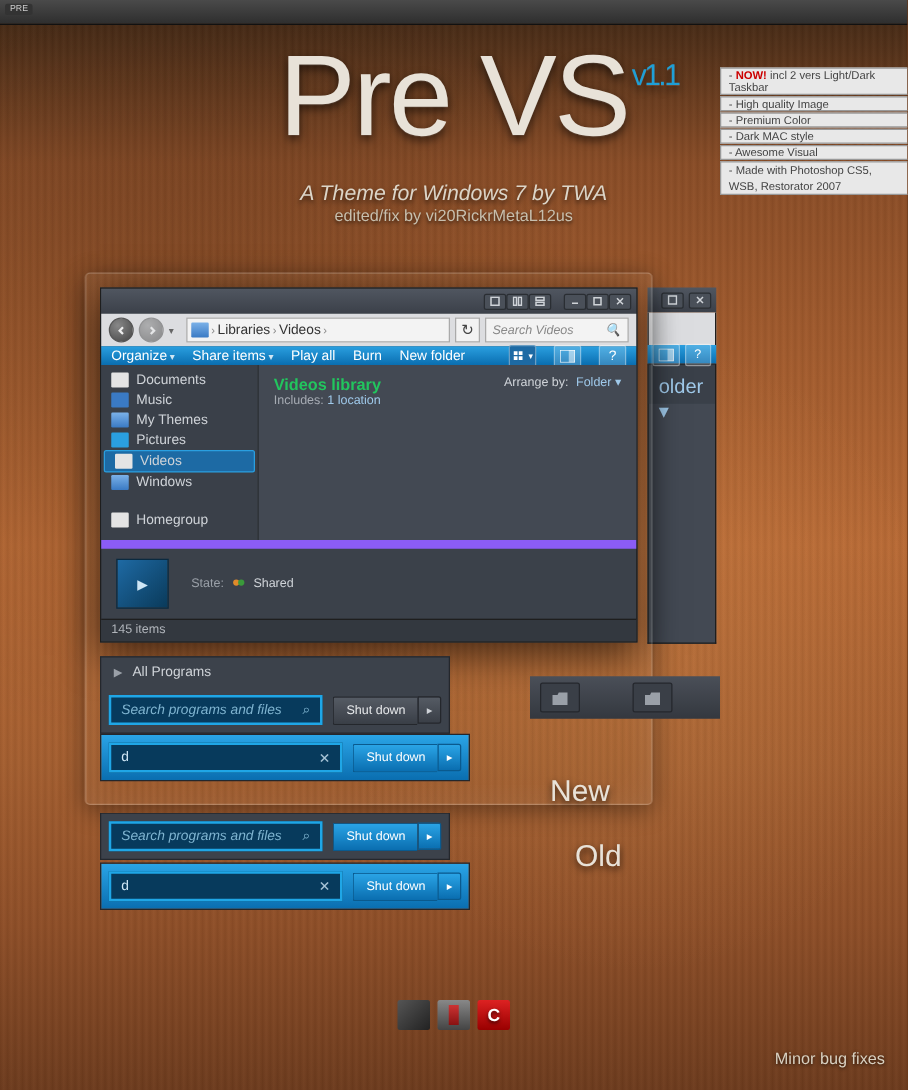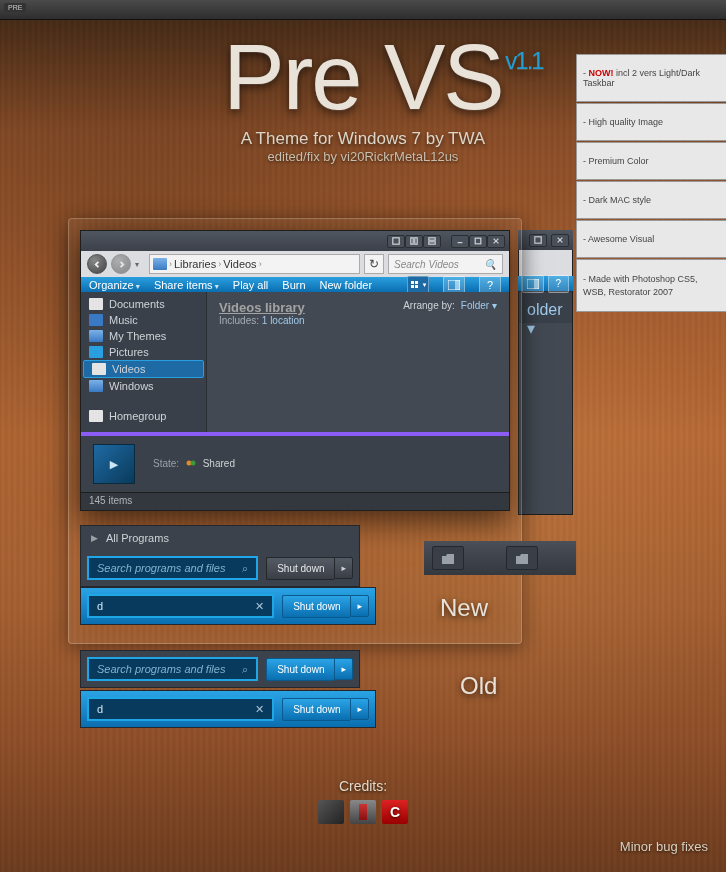--- a/index.html
+++ b/index.html
@@ -61,43 +61,44 @@
 }
 .title-version {
   position: absolute;
   right: -40px;
   top: 14px;
   font-size: 24px;
   color: #1f9fd6;
   font-weight: 500;
 }
 .title-sub {
-  margin-top: 10px;
+  margin-top: 26px;
   font-size: 17px;
   color: #dcd5c8;
   text-shadow: 0 2px 4px rgba(0,0,0,0.6);
+  font-style: italic;
 }
 .title-edit {
   font-size: 13px;
   color: #c7bfae;
   text-shadow: 0 1px 3px rgba(0,0,0,0.6);
 }
 
 .features {
   position: absolute;
   top: 54px; right: 0;
   width: 150px;
 }
 .feat-item {
   background: #e8e8e8;
   border: 1px solid #999;
   border-right: none;
   font-size: 9px;
   color: #444;
-  padding: 13px 6px;
+  padding: 0 6px;
   margin-bottom: 1px;
 }
 .feat-item .bang { color: #c00; font-weight: bold; }
 .feat-item.multi { line-height: 1.4; }
 
 .glass {
   position: absolute;
   left: 68px;
   top: 218px;
   width: 454px;
@@ -249,32 +250,32 @@
   flex: 1;
   background: #434953;
   color: #d0d3d8;
   border-left: 1px solid #2a2e33;
 }
 .content-head {
   padding: 8px 12px;
   display: flex;
   align-items: flex-start;
 }
-.content-head h3 { font-size: 13px; font-weight: 600; color: #a3a3a3; text-decoration: underline; }
+.content-head h3 { font-size: 13px; font-weight: 600; color: #22c55e; }
 .content-head .inc { font-size: 10px; color: #a6abb3; }
 .arrange {
   margin-left: auto;
   font-size: 10px;
   color: #cfd3d8;
   display: flex; align-items: center; gap: 6px;
 }
 .arrange .av { color: #9fc9ea; }
 .content-body { height: 98px; }
 .details-pane {
-  border-top: 4px solid #8b5cf6;
+  border-top: 7px solid #8b5cf6;
   padding: 8px 12px;
   display: flex;
   align-items: center;
   gap: 18px;
   font-size: 10px;
   color: #cfd3d8;
 }
 .thumb {
   width: 42px; height: 40px;
   background: linear-gradient(135deg, #1e6aa4, #0a3a5a);
@@ -699,25 +700,24 @@
         <span>d</span>
         <span style="font-style:normal;opacity:0.8">✕</span>
       </div>
     <div class="shut-btn blue">
         <span class="lab">Shut down</span>
         <span class="arr">▸</span>
       </div>
   </div>
 </div>
 
-<div class="label-newold" style="left:440px; top:594px;">New</div>
+<div class="label-newold" style="left:440px; top:620px;">New</div>
 <div class="label-newold" style="left:460px; top:672px;">Old</div>
 
 <div class="credits">
-  <div>Credits:</div>
   <div class="credit-icons">
     <div class="cicon a"></div>
     <div class="cicon b"></div>
     <div class="cicon c">C</div>
   </div>
 </div>
 
 <div class="minor-fix">Minor bug fixes</div>
 
 </body></html>

